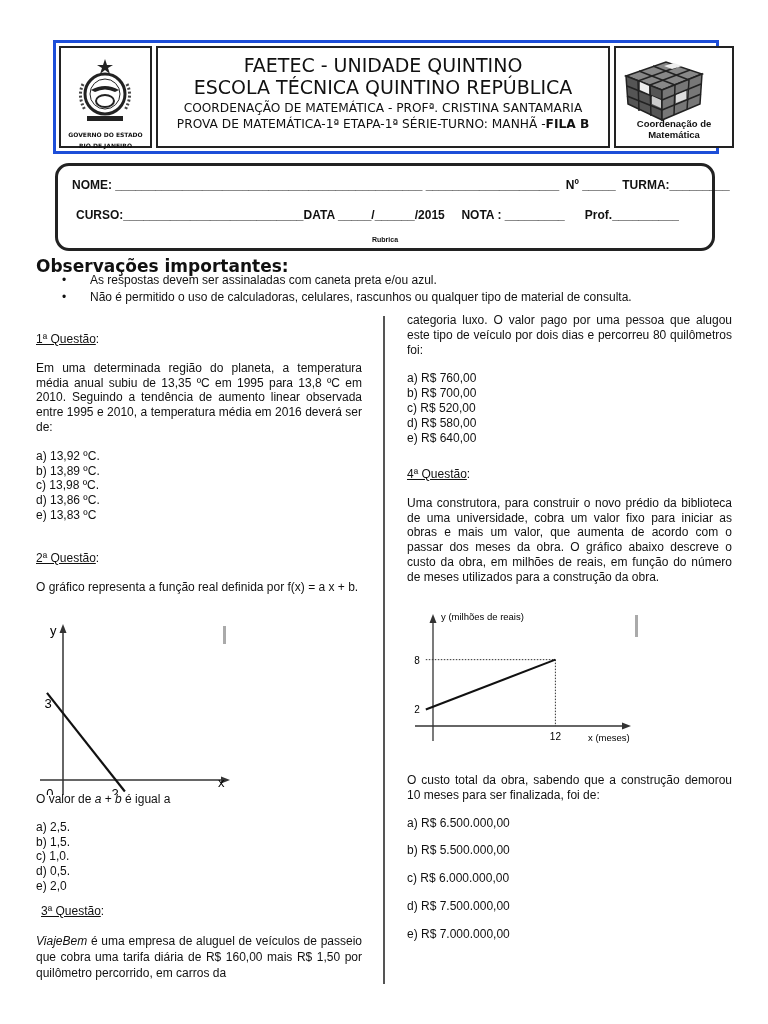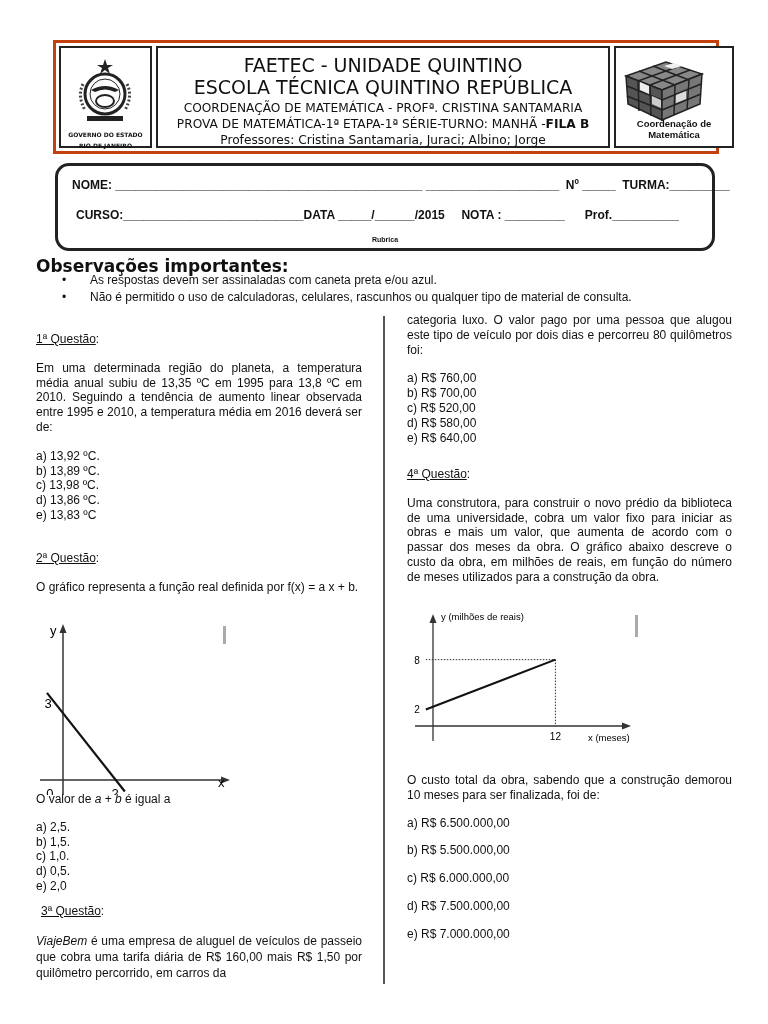--- a/index.html
+++ b/index.html
@@ -1,21 +1,21 @@
 <!DOCTYPE html>
 <html><head>
 <meta charset="utf-8">
 <style>
   html, body { margin:0; padding:0; background:#fff; }
   body { width:768px; height:1024px; position:relative; overflow:hidden; color:#111;
          font-family:"Liberation Sans", sans-serif; }
   .abs { position:absolute; }
 
   
-  .header { left:53px; top:40px; width:666px; height:114px; border:3px solid #c2410c; box-sizing:border-box; }
+  .header { left:53px; top:40px; width:666px; height:114px; border:3px solid #1d4ed8; box-sizing:border-box; }
   .header .cell { position:absolute; top:3px; bottom:3px; border:2px solid #222; box-sizing:border-box; background:#fff; }
   .cell.left { left:3px; width:93px; }
   .cell.mid { left:100px; width:454px; text-align:center; font-family:"DejaVu Sans", sans-serif; }
   .cell.right { left:558px; width:120px; }
   .mid .t1 { font-size:19px; line-height:22px; margin-top:6px; }
   .mid .t2 { font-size:19px; line-height:22px; }
   .mid .t3 { font-size:12.2px; line-height:16px; margin-top:2px; }
   .mid .t4 { font-size:12.2px; line-height:16px; }
   .mid .t5 { font-size:12.2px; line-height:16px; }
   .mid b { font-weight:bold; }
@@ -58,21 +58,20 @@
     </svg>
     <div class="gov-text" style="top:83px;">GOVERNO DO ESTADO</div>
     <div class="gov-text" style="top:94px;">RIO DE JANEIRO</div>
   </div>
 
   <div class="cell mid">
     <div class="t1">FAETEC - UNIDADE QUINTINO</div>
     <div class="t2">ESCOLA TÉCNICA QUINTINO REPÚBLICA</div>
     <div class="t3">COORDENAÇÃO DE MATEMÁTICA - PROFª. CRISTINA SANTAMARIA</div>
     <div class="t4"><span>PROVA DE MATEMÁTICA-1ª ETAPA-1ª SÉRIE-TURNO: MANHÃ -</span><b>FILA B</b></div>
-    <div class="t5">Professores: Cristina Santamaria, Juraci; Albino; Jorge</div>
   </div>
 
   <div class="cell right">
     <svg width="95" height="68" viewBox="0 0 95 68" style="position:absolute;left:0;top:6px;">
       <polygon points="10,22 50,8 86,20 46,36" fill="#888" stroke="#222" stroke-width="1.5"></polygon>
       <polygon points="10,22 46,36 46,66 12,50" fill="#555" stroke="#222" stroke-width="1.5"></polygon>
       <polygon points="46,36 86,20 84,50 46,66" fill="#777" stroke="#222" stroke-width="1.5"></polygon>
       <line x1="23" y1="17" x2="59" y2="31" stroke="#222" stroke-width="1.5"></line>
       <line x1="37" y1="12" x2="73" y2="26" stroke="#222" stroke-width="1.5"></line>
       <line x1="22" y1="27" x2="61" y2="13" stroke="#222" stroke-width="1.5"></line>

